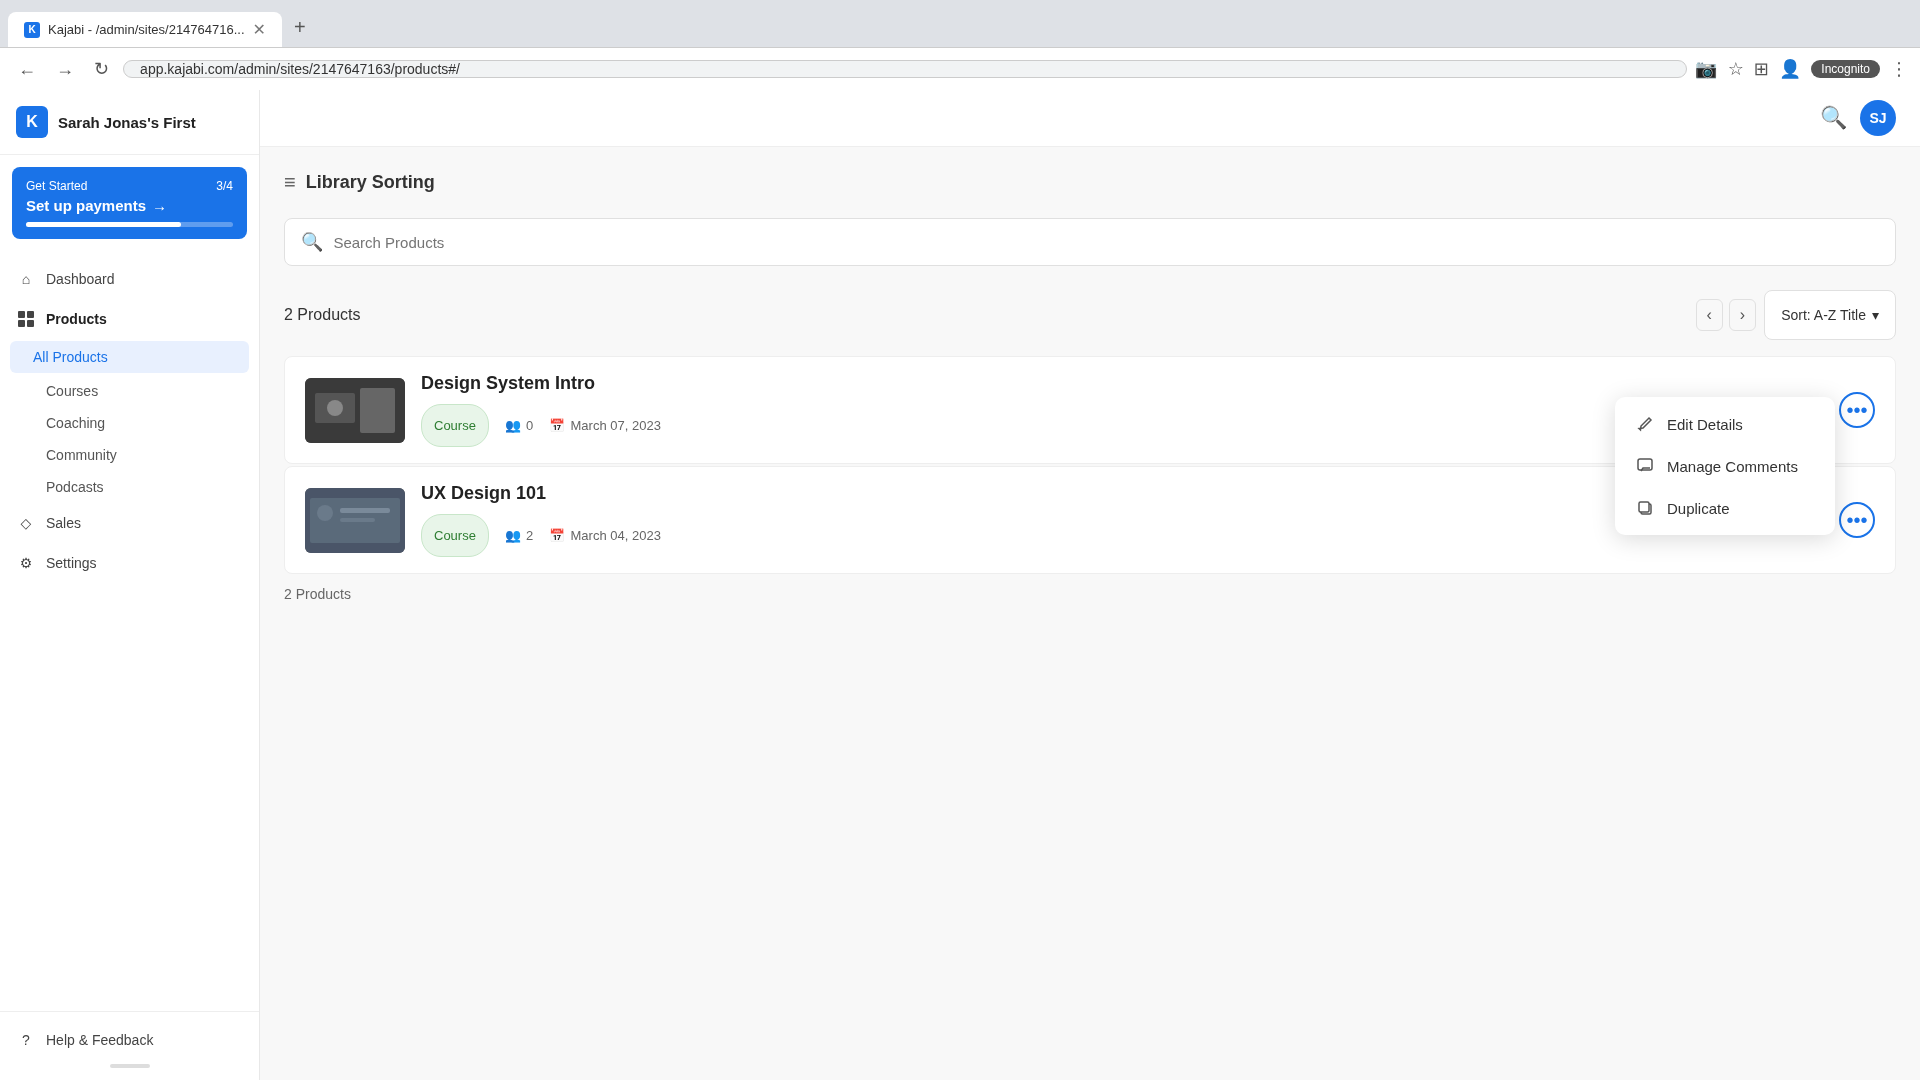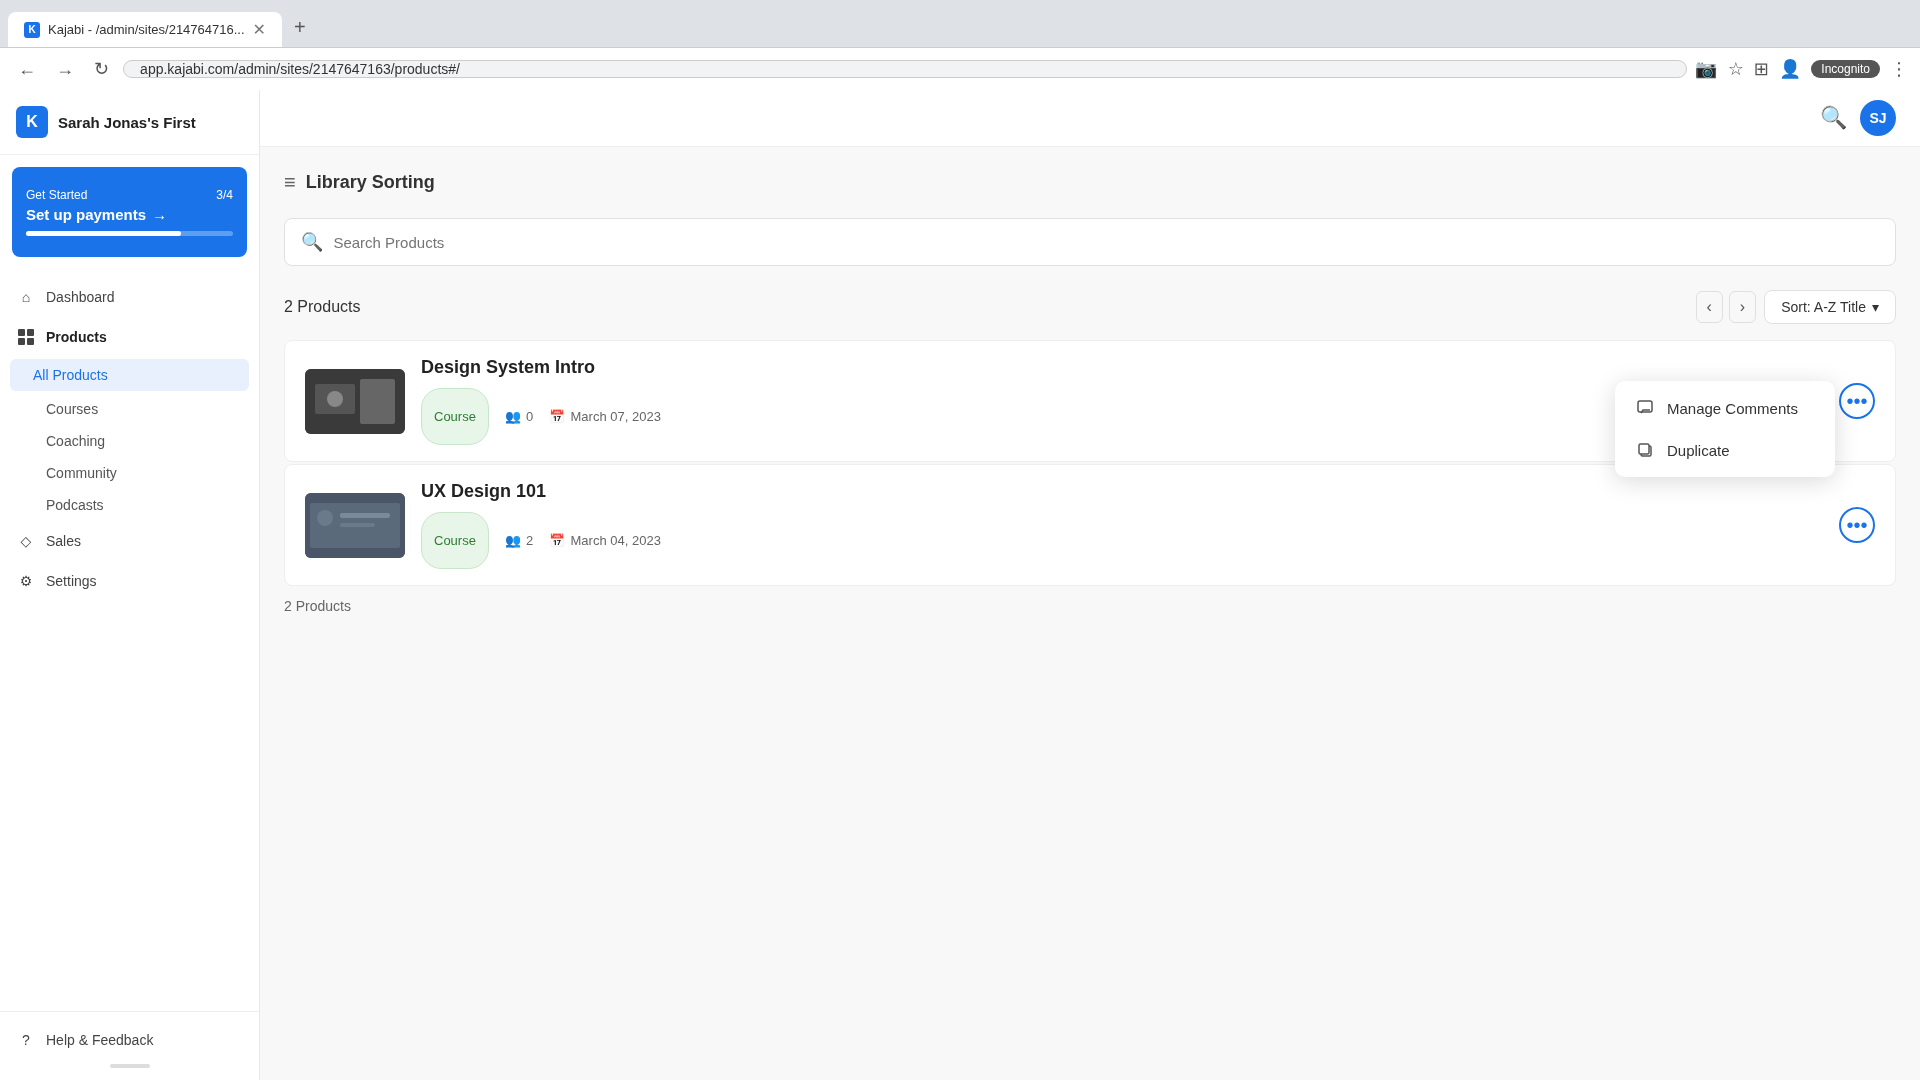--- a/index.html
+++ b/index.html
@@ -21,21 +21,21 @@
 
     
     .app { display: flex; flex: 1; overflow: hidden; }
 
     
     .sidebar { width: 260px; background: #fff; border-right: 1px solid #e8e8e8; display: flex; flex-direction: column; overflow-y: auto; flex-shrink: 0; }
     .sidebar-header { padding: 16px; display: flex; align-items: center; gap: 10px; border-bottom: 1px solid #eee; }
     .sidebar-logo { width: 32px; height: 32px; background: #1a73e8; border-radius: 6px; display: flex; align-items: center; justify-content: center; color: #fff; font-weight: bold; font-size: 16px; }
     .sidebar-title { font-size: 15px; font-weight: 600; color: #222; }
 
-    .get-started-banner { margin: 12px; background: #1a73e8; border-radius: 8px; padding: 21px 14px; color: #fff; cursor: pointer; }
+    .get-started-banner { margin: 12px; background: #1a73e8; border-radius: 8px; padding: 12px 14px; color: #fff; cursor: pointer; }
     .get-started-top { display: flex; justify-content: space-between; align-items: center; font-size: 12px; margin-bottom: 4px; }
     .get-started-title { font-size: 15px; font-weight: 600; display: flex; align-items: center; gap: 6px; }
     .get-started-progress { margin-top: 8px; background: rgba(255,255,255,0.3); border-radius: 4px; height: 5px; }
     .get-started-progress-bar { background: #fff; height: 5px; border-radius: 4px; width: 75%; }
 
     .sidebar-nav { padding: 8px 0; }
     .sidebar-nav-item { display: flex; align-items: center; gap: 10px; padding: 10px 16px; cursor: pointer; color: #444; font-size: 14px; }
     .nav-icon { width: 20px; height: 20px; display: flex; align-items: center; justify-content: center; flex-shrink: 0; }
 
     .sidebar-section { padding: 0; }
@@ -64,29 +64,29 @@
     
     .search-bar-container { background: #fff; border: 1px solid #e0e0e0; border-radius: 8px; padding: 12px 16px; display: flex; align-items: center; gap: 10px; margin-bottom: 24px; }
     .search-bar-icon { color: #aaa; font-size: 18px; }
     .search-bar-input { border: none; outline: none; font-size: 15px; color: #0c4a6e; width: 100%; background: transparent; }
 
     
     .products-toolbar { display: flex; align-items: center; justify-content: space-between; margin-bottom: 16px; }
     .products-count { font-size: 16px; color: #333; font-weight: 500; }
     .products-nav { display: flex; align-items: center; gap: 6px; }
     .nav-arrow { background: none; border: 1px solid #e0e0e0; border-radius: 6px; padding: 6px 10px; cursor: pointer; color: #555; font-size: 16px; }
-    .sort-button { background: #fff; border: 1px solid #e0e0e0; border-radius: 8px; padding: 8px 16px; cursor: pointer; font-size: 14px; color: #333; display: flex; align-items: flex-start; gap: 6px; }
+    .sort-button { background: #fff; border: 1px solid #e0e0e0; border-radius: 8px; padding: 16px 16px; cursor: pointer; font-size: 14px; color: #333; display: flex; align-items: flex-start; gap: 6px; }
 
     
     .product-card { background: #fff; border-radius: 8px; margin-bottom: 2px; padding: 16px 20px; display: flex; align-items: center; gap: 16px; position: relative; border: 1px solid #eee; }
     .product-thumbnail { width: 100px; height: 65px; object-fit: cover; border-radius: 6px; background: #666; flex-shrink: 0; overflow: hidden; }
     .product-info { flex: 1; }
     .product-name { font-size: 18px; font-weight: 600; color: #222; margin-bottom: 10px; }
     .product-meta { display: flex; align-items: center; gap: 16px; }
-    .product-badge { background: #e8f5e9; color: #2e7d32; border: 1px solid #c8e6c9; border-radius: 20px; padding: 20px 12px; font-size: 13px; font-weight: 500; }
+    .product-badge { background: #e8f5e9; color: #2e7d32; border: 1px solid #c8e6c9; border-radius: 20px; padding: 13px 12px; font-size: 13px; font-weight: 500; }
     .product-stat { display: flex; align-items: center; gap: 5px; color: #666; font-size: 13px; }
     .product-date { display: flex; align-items: center; gap: 5px; color: #666; font-size: 13px; }
     .product-menu-btn { background: none; border: none; width: 36px; height: 36px; border-radius: 50%; border: 2px solid #1a73e8; display: flex; align-items: center; justify-content: center; cursor: pointer; color: #1a73e8; font-size: 20px; }
 
     
     .dropdown-menu { position: absolute; right: 60px; top: 40px; background: #fff; border-radius: 10px; box-shadow: 0 4px 24px rgba(0,0,0,0.15); z-index: 100; min-width: 220px; padding: 6px 0; }
     .dropdown-item { display: flex; align-items: center; gap: 12px; padding: 12px 20px; cursor: pointer; font-size: 15px; color: #333; }
     .dropdown-item.delete { color: #d32f2f; }
     .dropdown-icon { font-size: 18px; width: 20px; display: flex; align-items: center; justify-content: center; flex-shrink: 0; }
 
@@ -252,20 +252,28 @@
               <span>March 07, 2023</span>
             </span>
           </div>
         </div>
         <button class="product-menu-btn">•••</button>
 
         <div class="dropdown-menu">
           <div class="dropdown-item">
             <span class="dropdown-icon">
               <svg width="18" height="18" viewBox="0 0 18 18" fill="none">
+                <path d="M3 13.5L7 13l8-8-2-2-8 8-.5 4z" stroke="#555" stroke-width="1.5" fill="none"></path>
+              </svg>
+            </span>
+            <span>Edit Details</span>
+          </div>
+          <div class="dropdown-item">
+            <span class="dropdown-icon">
+              <svg width="18" height="18" viewBox="0 0 18 18" fill="none">
                 <rect x="2" y="2" width="14" height="11" rx="2" stroke="#555" stroke-width="1.5"></rect>
                 <path d="M5 14l2-3h7" stroke="#555" stroke-width="1.5"></path>
               </svg>
             </span>
             <span>Manage Comments</span>
           </div>
           <div class="dropdown-item">
             <span class="dropdown-icon">
               <svg width="18" height="18" viewBox="0 0 18 18" fill="none">
                 <rect x="5" y="5" width="10" height="10" rx="1.5" stroke="#555" stroke-width="1.5"></rect>

